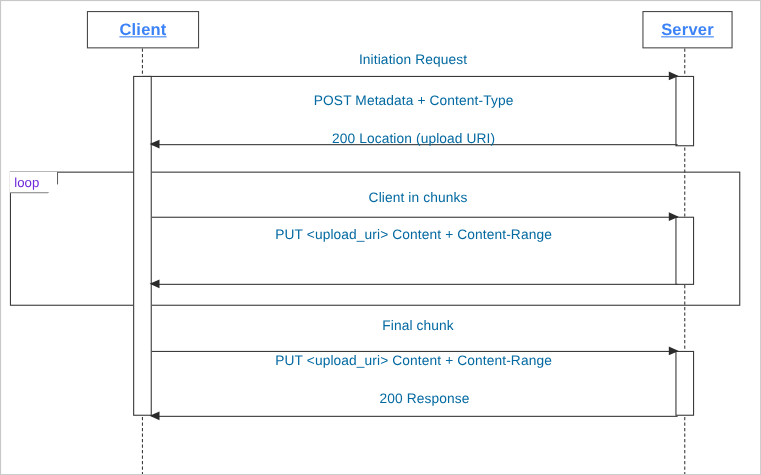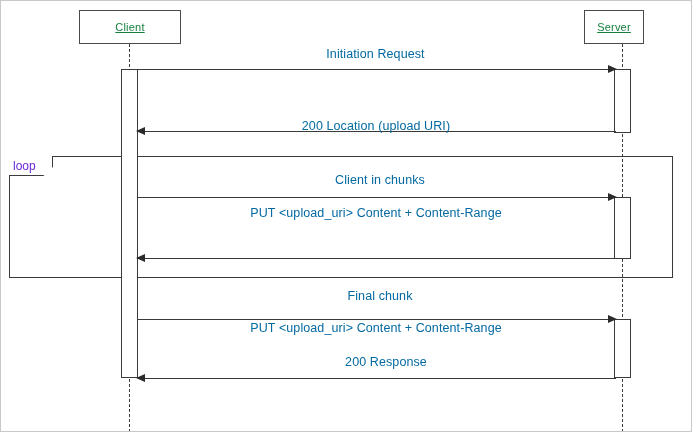--- a/index.html
+++ b/index.html
@@ -23,24 +23,25 @@
   .participant-box {
     position: absolute;
     box-sizing: border-box;
     border: 1.5px solid #4a4a4a;
     background: #ffffff;
     display: flex;
     align-items: center;
     justify-content: center;
   }
   .participant-label {
-    font-size: 11px;
-    color: #15803d;
+    font-size: 15px;
+    color: #3b82f6;
     text-decoration: underline;
     letter-spacing: 0.2px;
+    font-weight: bold;
   }
 
   
   .lifeline {
     position: absolute;
     width: 0;
     border-left: 1.6px dashed #3c3c3c;
   }
 
   
@@ -106,21 +107,21 @@
 </style>
 </head>
 <body>
 
 <div id="canvas">
 
   <div class="participant-box" style="left:78px; top:9px; width:102px; height:34px;">
     <span class="participant-label">Client</span>
   </div>
 
-  <div class="participant-box" style="left:583px; top:9px; width:60px; height:34px;">
+  <div class="participant-box" style="left:583px; top:9px; width:82px; height:34px;">
     <span class="participant-label">Server</span>
   </div>
 
   <div class="lifeline" style="left:128px; top:43px; height:388px;"></div>
   <div class="lifeline" style="left:621px; top:43px; height:388px;"></div>
 
   <div class="fragment" style="left:8px; top:155px; width:664px; height:122px;"></div>
   <div class="fragment-tab" style="left:8px; top:155px; width:44px; height:20px;">
     <span class="fragment-tab-label">loop</span>
   </div>
@@ -128,20 +129,21 @@
   <div class="activation" style="left:120px; top:68px; width:17px; height:309px;"></div>
 
   <div class="activation" style="left:613px; top:68px; width:17px; height:64px;"></div>
   <div class="activation" style="left:613px; top:196px; width:17px; height:62px;"></div>
   <div class="activation" style="left:613px; top:318px; width:17px; height:59px;"></div>
 
   <div class="msg-label" style="left:128px; top:46px; width:493px;">Initiation Request</div>
   <div class="msg-line" style="left:128px; top:68px; width:487px;"></div>
   <div class="arrowhead right" style="left:607px; top:63.5px;"></div>
 
+  <div class="msg-label" style="left:137px; top:83px; width:476px;">POST Metadata + Content-Type</div>
   <div class="msg-line" style="left:137px; top:130px; width:478px;"></div>
 
   <div class="msg-label" style="left:137px; top:118px; width:476px;">200 Location (upload URI)</div>
   <div class="arrowhead left" style="left:135px; top:125.5px;"></div>
 
   <div class="msg-label" style="left:137px; top:172px; width:484px;">Client in chunks</div>
   <div class="msg-line" style="left:137px; top:196px; width:478px;"></div>
   <div class="arrowhead right" style="left:607px; top:191.5px;"></div>
 
   <div class="msg-label" style="left:137px; top:205px; width:476px;">PUT &lt;upload_uri&gt; Content + Content-Range</div>

